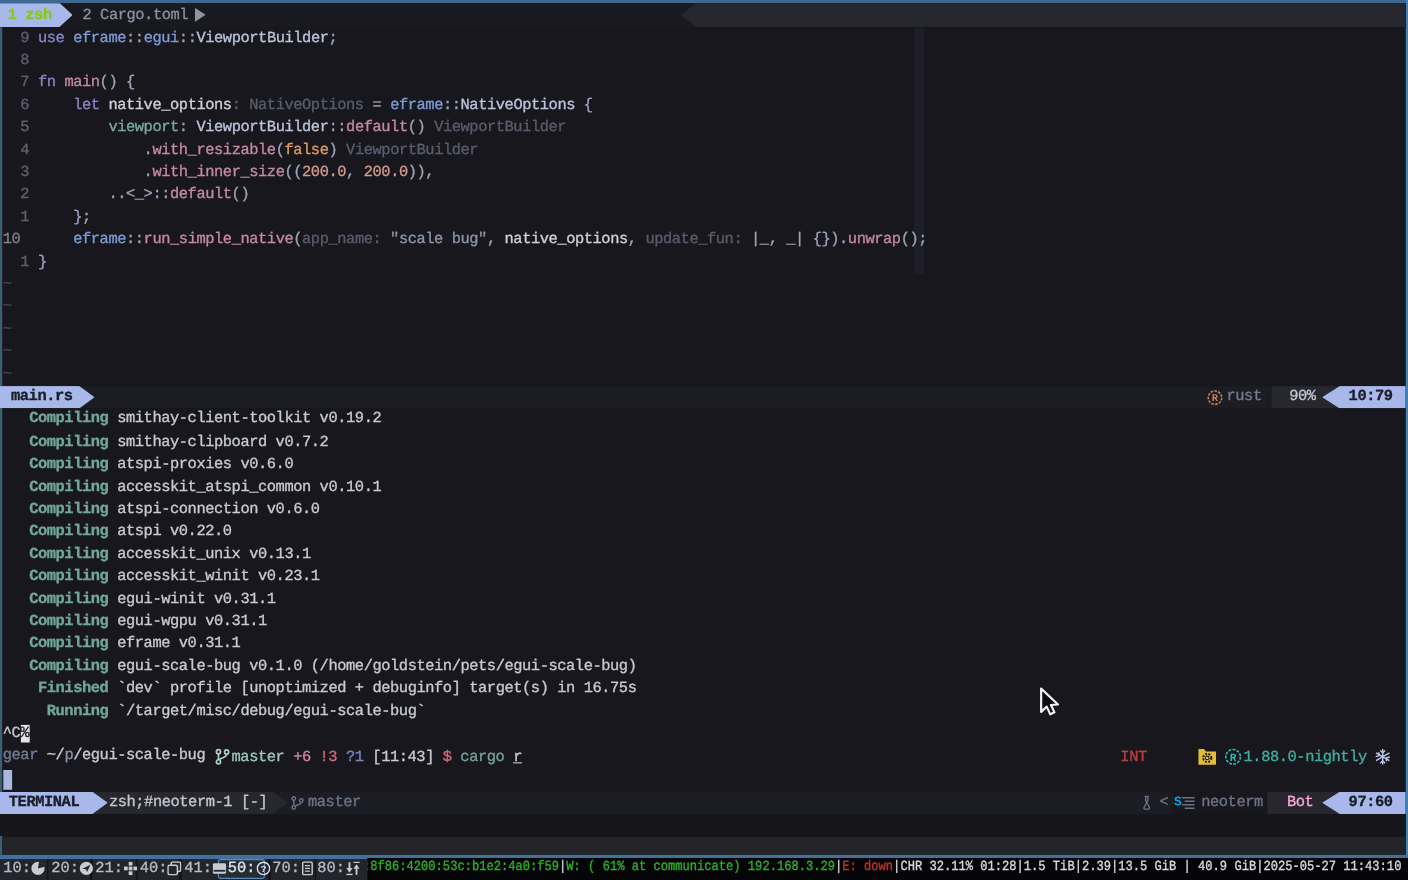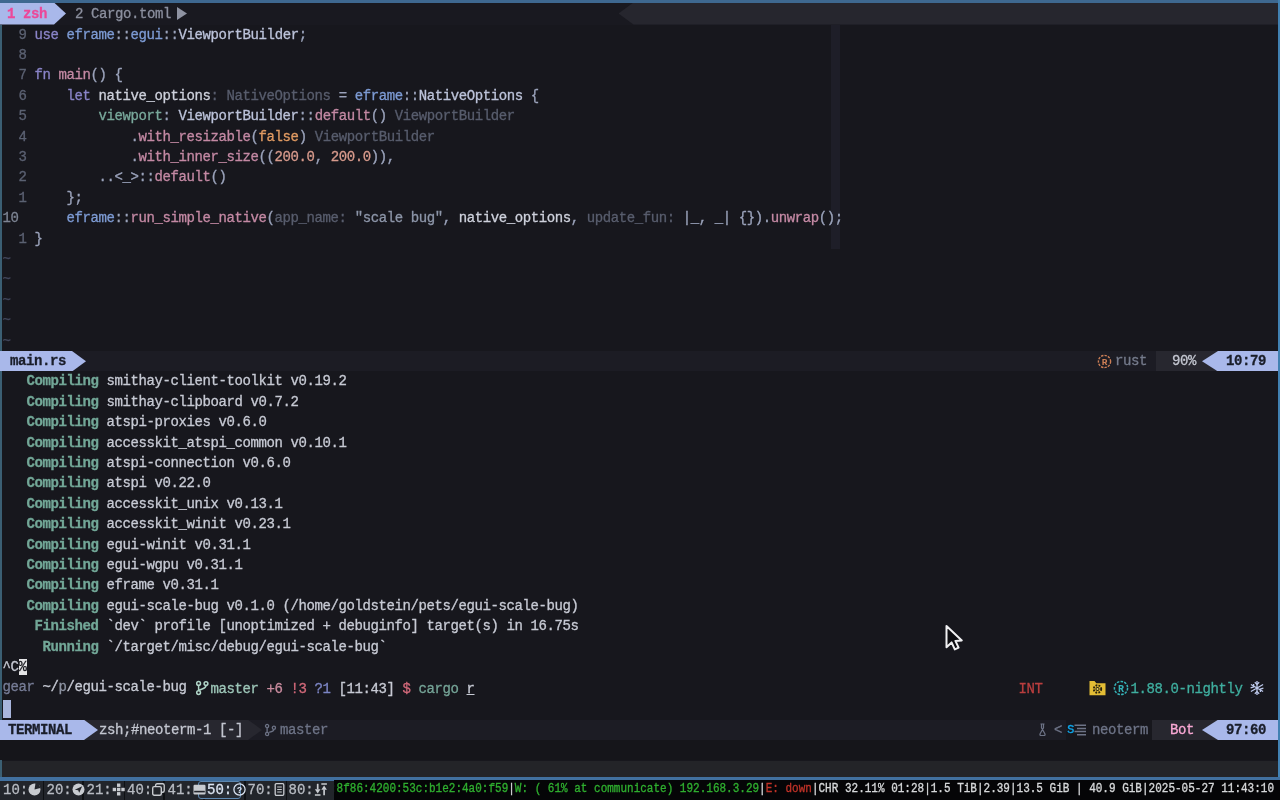--- a/index.html
+++ b/index.html
@@ -46,21 +46,21 @@
 <body>
 <div id="screen">
 
 <div class="abs" style="left:0;top:0;width:1280px;height:2.5px;background:#3e6890;"></div>
 <div class="abs" style="left:0;top:2.5px;width:2px;height:774px;background:#3b5f73;"></div>
 <div class="abs" style="left:1278px;top:0;width:2px;height:780px;background:#4181b2;"></div>
 <div class="abs" style="left:0;top:776.5px;width:1280px;height:3px;background:#41709f;"></div>
 
 <div class="abs" style="left:0;top:2.5px;width:1278px;height:22.1px;background:#191920;">
   <div class="abs" style="left:0;top:0;width:66px;height:22.1px;background:#a9b8ea;clip-path:polygon(0 0,54px 0,66px 50%,54px 100%,0 100%);"></div>
-  <pre class="abs" style="left:7px;top:0;line-height:22.1px;font-weight:bold;color:#ec4899;">1 zsh</pre>
+  <pre class="abs" style="left:7px;top:0;line-height:22.1px;font-weight:bold;color:#84cc16;">1 zsh</pre>
   <pre class="abs" style="left:75px;top:0;line-height:22.1px;color:#8b8f9e;">2 Cargo.toml</pre>
   <div class="abs" style="left:177px;top:4.5px;width:10px;height:13px;background:#8f93a2;clip-path:polygon(0 0,100% 50%,0 100%);"></div>
   <div class="abs" style="left:618.5px;top:0;width:659.5px;height:22.1px;background:#26262e;clip-path:polygon(0 50%,15px 0,100% 0,100% 100%,15px 100%);"></div>
 </div>
 
 <div class="abs" style="left:831px;top:24.6px;width:8.5px;height:224px;background:#1e1e28;"></div>
 
 <pre class="abs" style="left:2.5px;top:24.6px;"><span class="ln">  9 </span><span class="kw">use</span> <span class="mod">eframe</span><span class="pu">::</span><span class="mod">egui</span><span class="pu">::</span><span class="ty">ViewportBuilder</span><span class="pu">;</span>
 <span class="ln">  8 </span>
 <span class="ln">  7 </span><span class="kw">fn</span> <span class="mt">main</span><span class="pu">()</span> <span class="pu">{</span>

